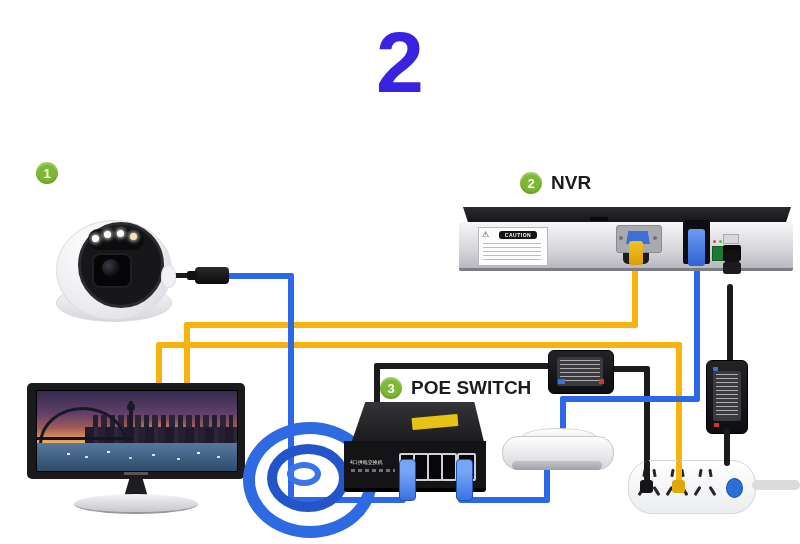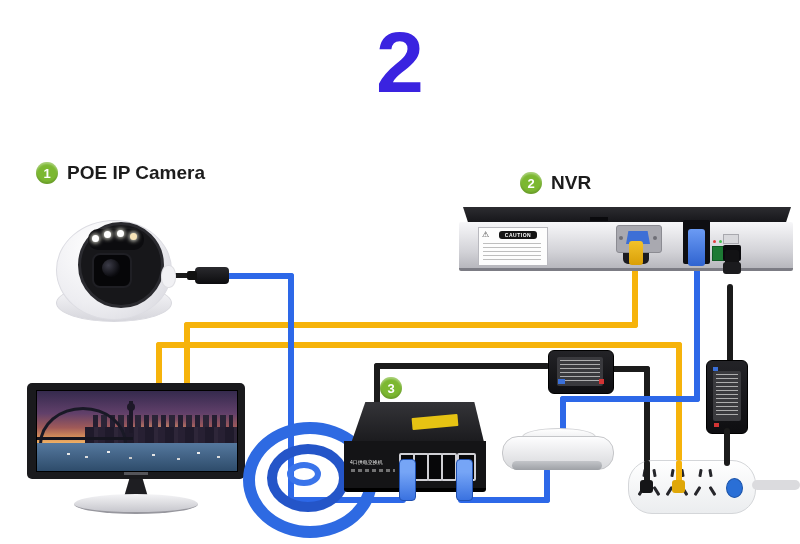--- a/index.html
+++ b/index.html
@@ -166,30 +166,30 @@
       <div class="seg" style="left: 288px; top: 497px; width: 118px; height: 6px; background: rgb(45, 104, 232);"></div>
     </div>
   <div class="cable-layer over">
       <div class="seg" style="left: 644px; top: 460px; width: 6px; height: 30px; background: rgb(27, 27, 27);"></div>
       <div class="seg" style="left: 676px; top: 460px; width: 6px; height: 30px; background: rgb(246, 179, 11);"></div>
       <div class="seg" style="left: 724px; top: 428px; width: 6px; height: 38px; background: rgb(27, 27, 27);"></div>
     </div>
 
   <div class="abs sec-label" style="left:36px;top:162px;">
     <div class="badge" style="background: rgb(124, 184, 49); color: rgb(255, 255, 255);">1</div>
-    <div>POE IP Camera</div>
   </div>
 
   <div class="abs sec-label" style="left:520px;top:172px;">
     <div class="badge" style="background: rgb(124, 184, 49); color: rgb(255, 255, 255);">2</div>
     <div>NVR</div>
   </div>
 
   <div class="abs sec-label" style="left:380px;top:377px;z-index:2;">
     <div class="badge" style="background: rgb(124, 184, 49); color: rgb(255, 255, 255);">3</div>
+    <div>POE SWITCH</div>
   </div>
 
   <div>
     <div class="abs dev cam-base"></div>
     <div class="abs dev cam-body"></div>
     <div class="abs dev cam-face"></div>
     <div class="abs dev cam-ledplate"></div>
     <div class="abs dev led" style="left:92px;top:235px;"></div>
     <div class="abs dev led" style="left:104px;top:231px;"></div>
     <div class="abs dev led" style="left:117px;top:230px;"></div>

